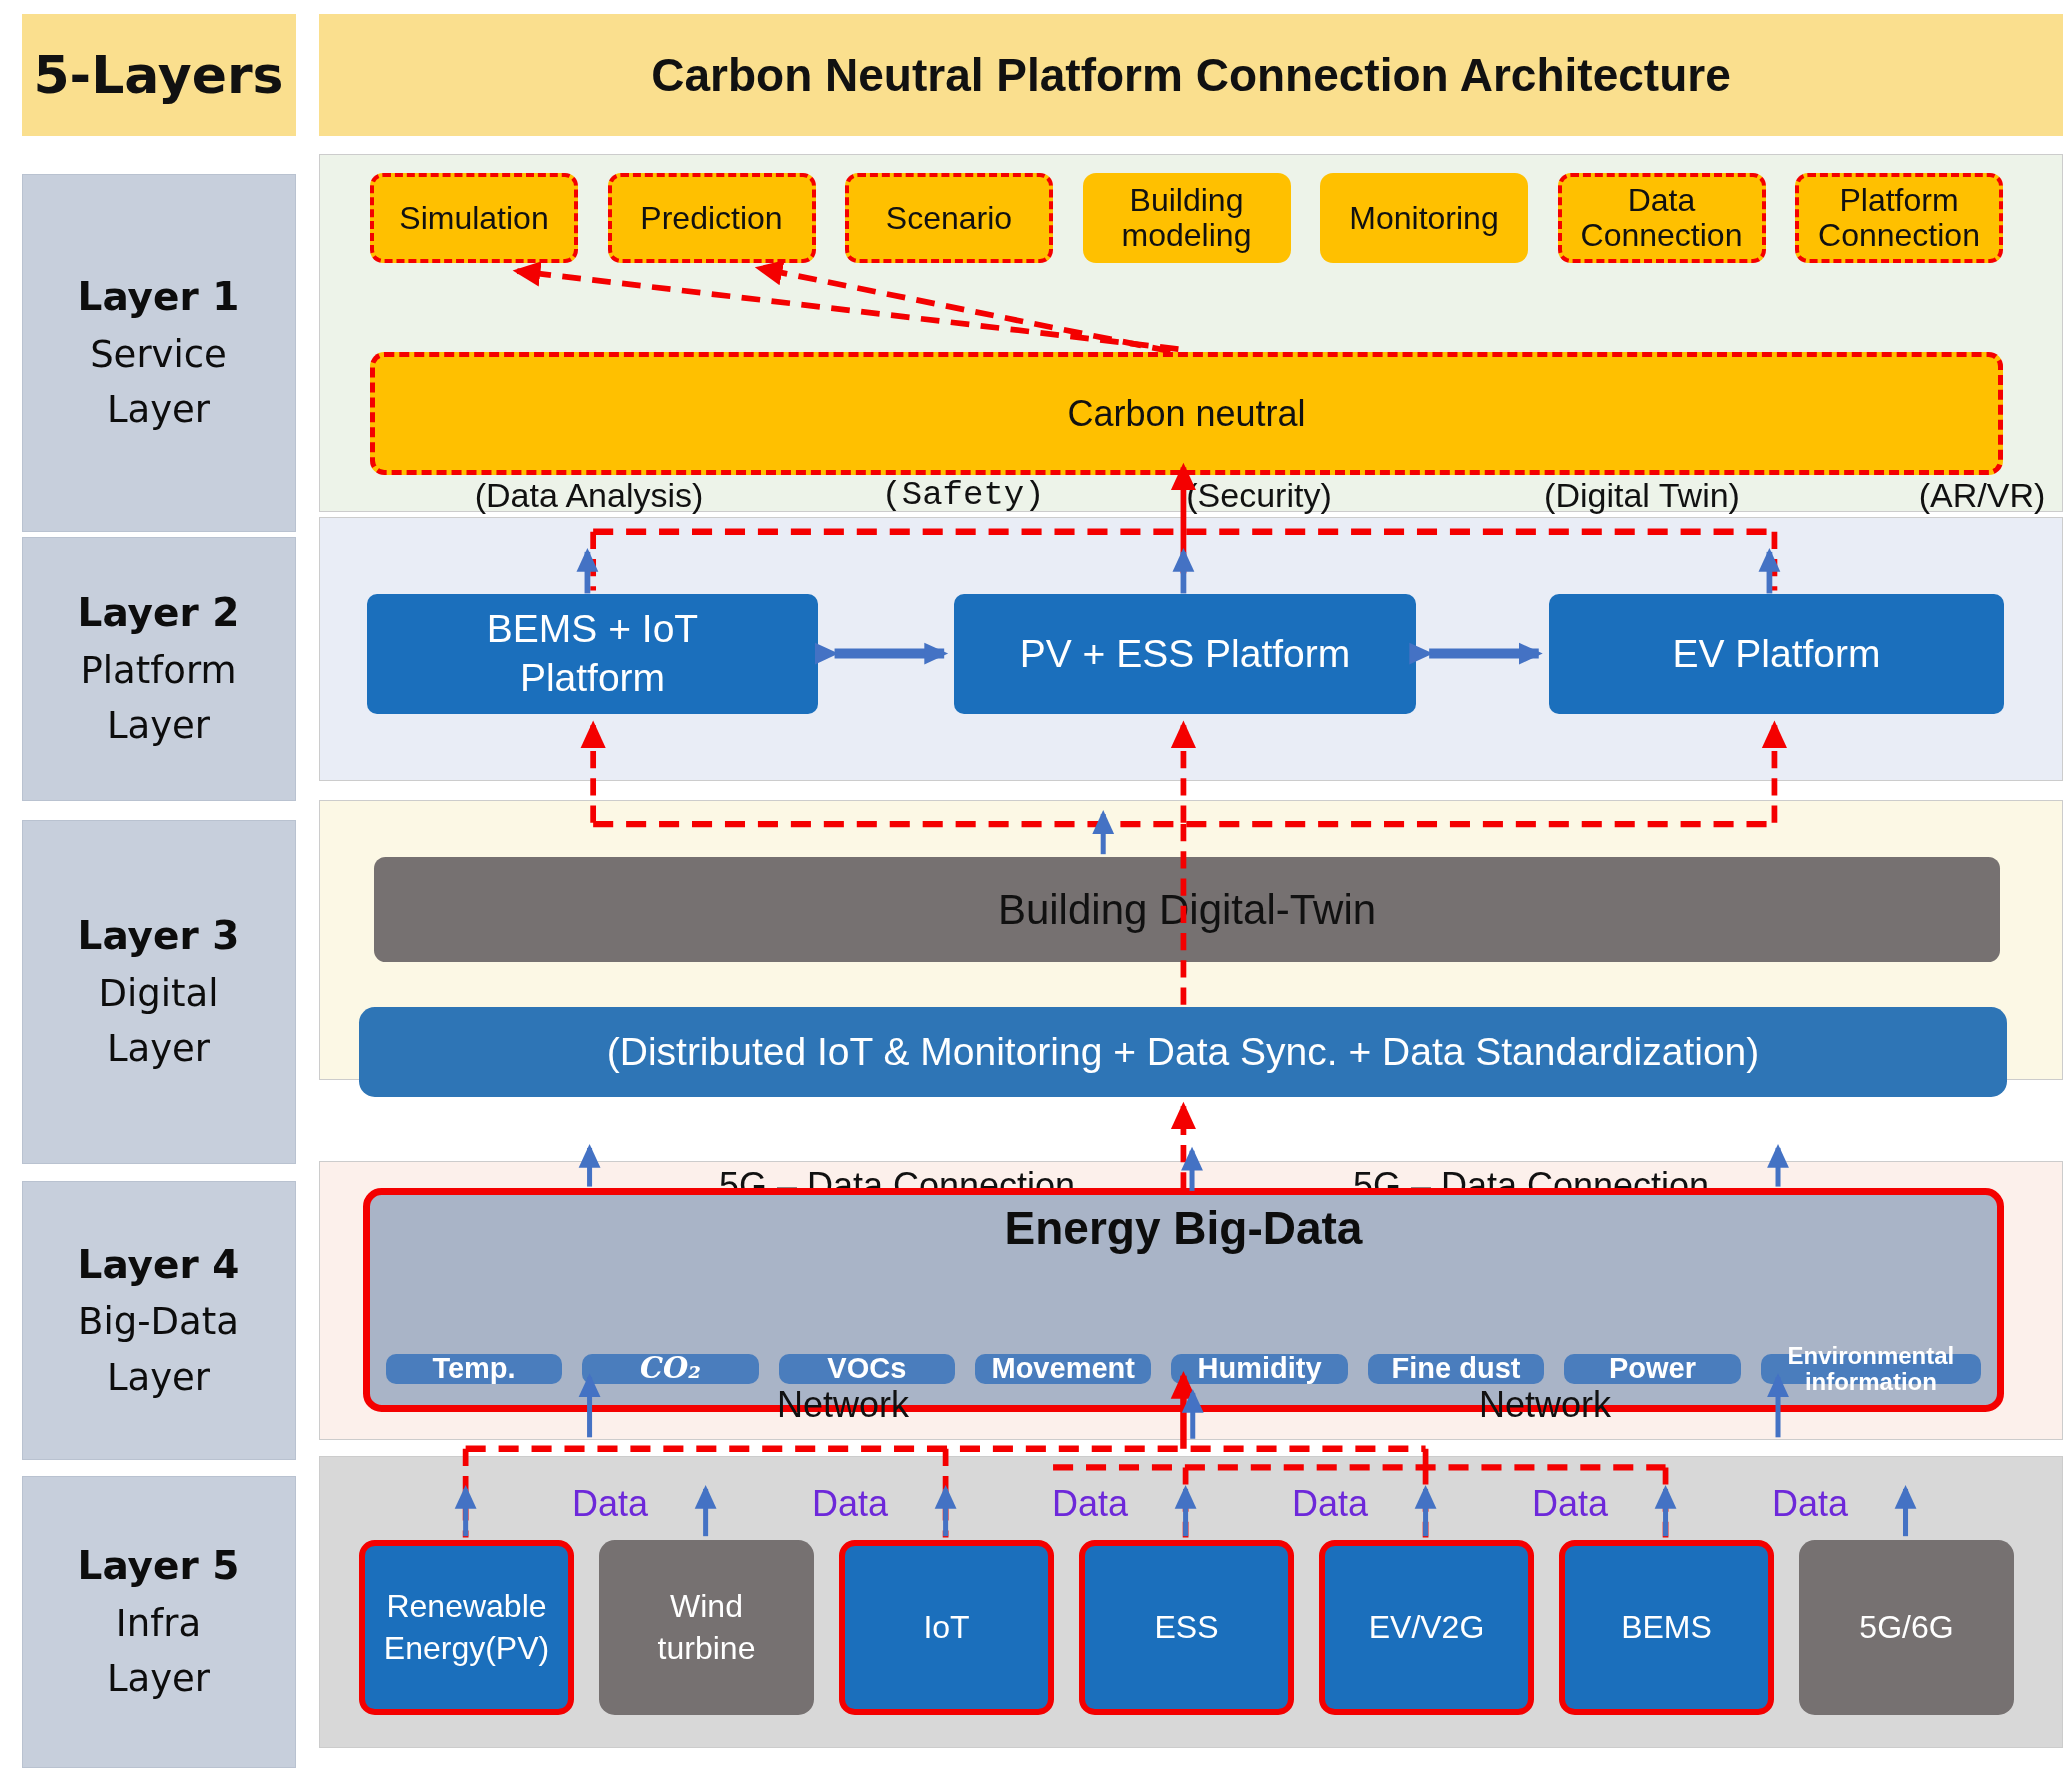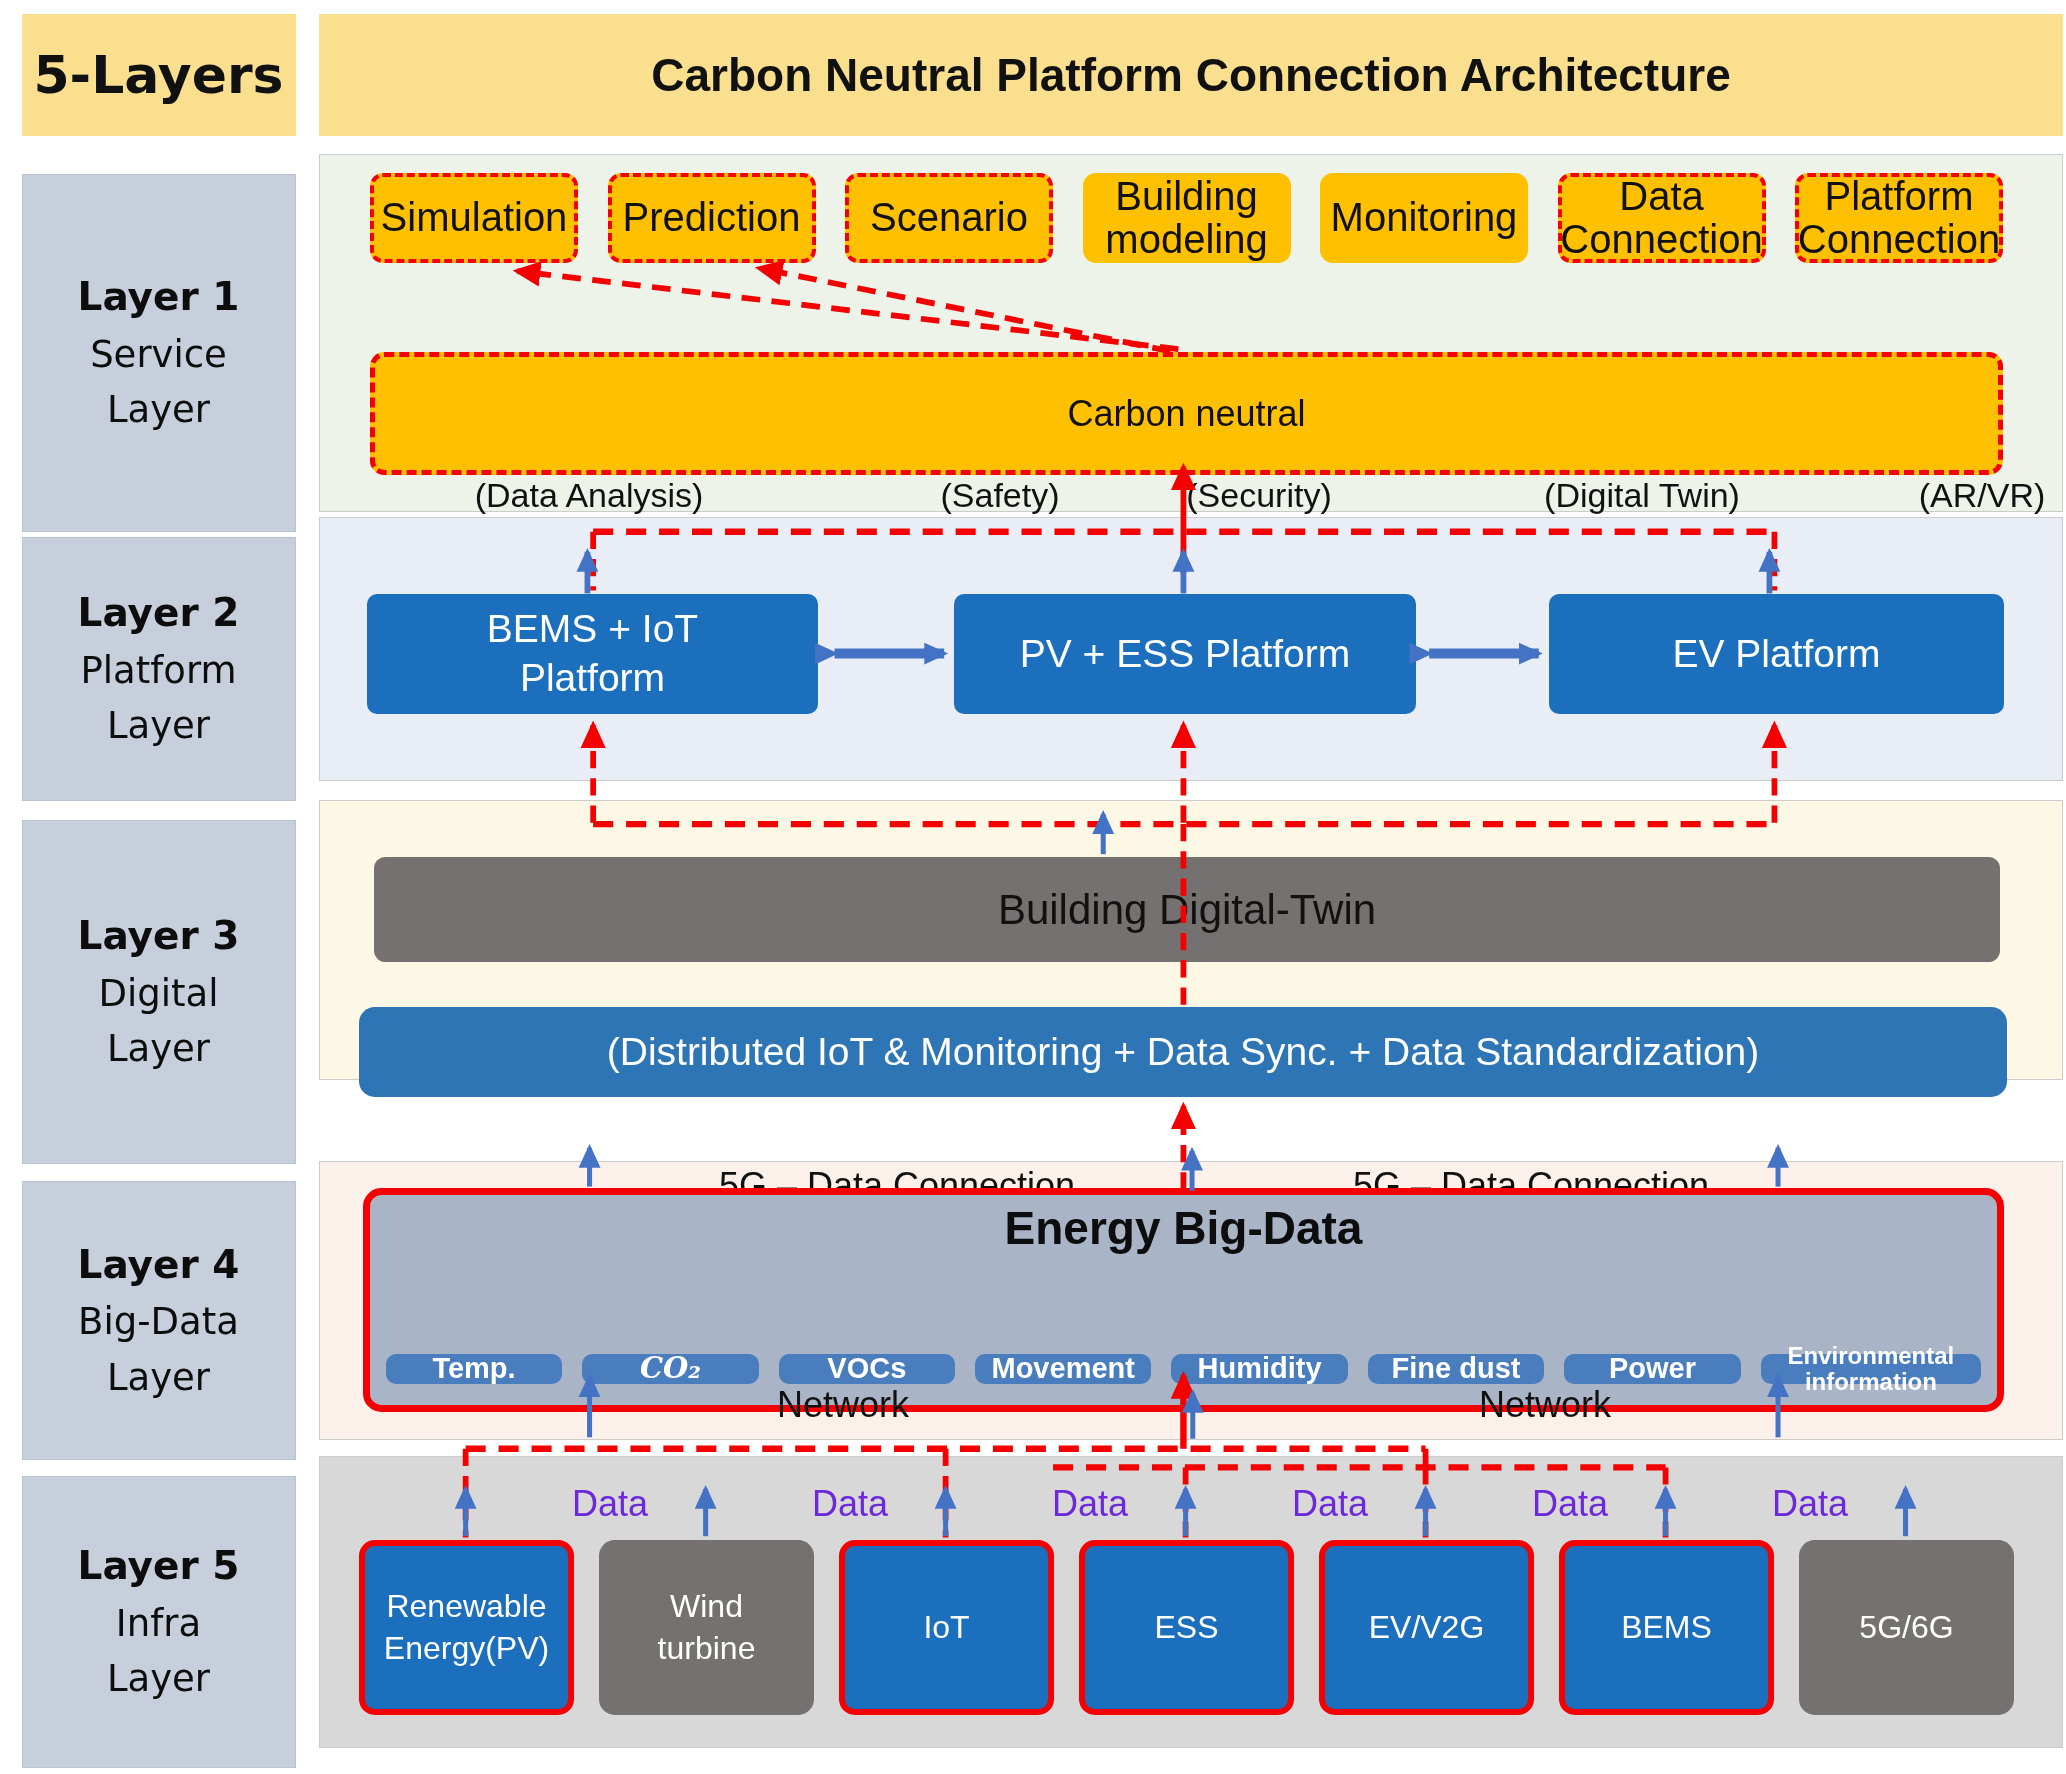--- a/index.html
+++ b/index.html
@@ -20,21 +20,21 @@
   .sect{left:319px;width:1744px;box-sizing:border-box;border:1.4px solid #cccccc;}
   #sect1{top:154px;height:358px;background:#EDF3E9;}
   #sect2{top:517px;height:264px;background:#E9EDF6;}
   #sect3{top:800px;height:280px;background:#FCF8E5;}
   #sect4{top:1161px;height:279px;background:#FCF0EB;}
   #sect5{top:1456px;height:292px;background:#D8D8D8;}
   
   #svc-row{left:50px;top:18px;width:1633px;height:90px;display:flex;justify-content:space-between;}
   .svc{width:208px;height:90px;box-sizing:border-box;background:#FFC000;border-radius:13px;
        display:flex;align-items:center;justify-content:center;text-align:center;
-       font-size:40px;color:#111;line-height:1.08;border:4.3px solid transparent;}
+       font-size:32px;color:#111;line-height:1.08;border:4.3px solid transparent;}
   .svc.dashed{border:4.3px dashed #F40000;}
   #carbon-bar{left:50px;top:197px;width:1633px;height:123px;box-sizing:border-box;background:#FFC000;
        border:5px dashed #F40000;border-radius:14.3px;display:flex;align-items:center;justify-content:center;
        font-size:36px;color:#111;}
   .subl{top:321px;transform:translateX(-50%);font-size:34px;color:#111;white-space:nowrap;}
   
   .plat{top:76px;height:120px;background:#1B6FBC;border-radius:10px;display:flex;align-items:center;
         justify-content:center;text-align:center;color:#fff;font-size:39px;line-height:1.25;}
   
   #twin-bar{left:54px;top:56px;width:1626px;height:105px;background:#767171;border-radius:11.5px;
@@ -100,21 +100,21 @@
       <div class="svc dashed">Simulation</div>
       <div class="svc dashed">Prediction</div>
       <div class="svc dashed">Scenario</div>
       <div class="svc">Building modeling</div>
       <div class="svc">Monitoring</div>
       <div class="svc dashed">Data Connection</div>
       <div class="svc dashed">Platform Connection</div>
     </div>
     <div class="abs" id="carbon-bar">Carbon neutral</div>
     <div class="abs subl" style="left:269px;">(Data Analysis)</div>
-    <div class="abs subl" style="left:680px;">(Safety)</div>
+    <div class="abs subl" style="left:643px;font-family:Liberation Mono, monospace;">(Safety)</div>
     <div class="abs subl" style="left:939px;">(Security)</div>
     <div class="abs subl" style="left:1322px;">(Digital Twin)</div>
     <div class="abs subl" style="left:1662px;">(AR/VR)</div>
   </div>
 
   <div class="abs sect" id="sect2">
     <div class="abs plat" style="left:47px;width:451px;">
       <span style="max-width:301px;">BEMS + IoT Platform</span>
     </div>
     <div class="abs plat" style="left:634px;width:462px;">

